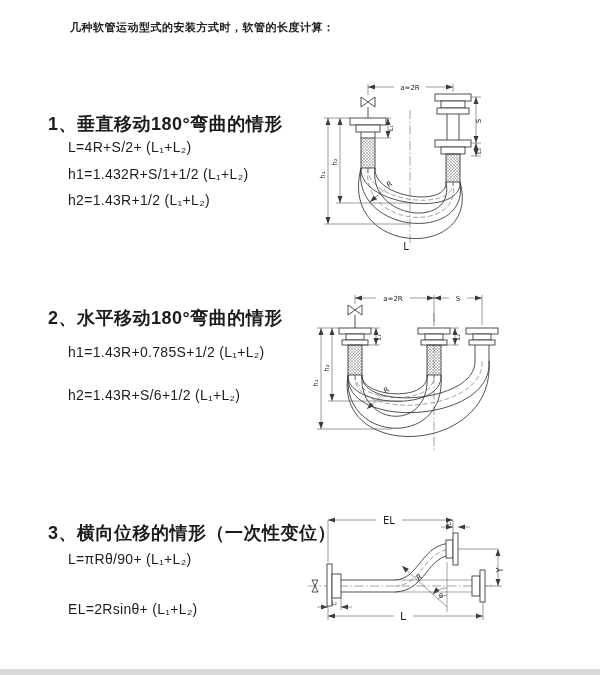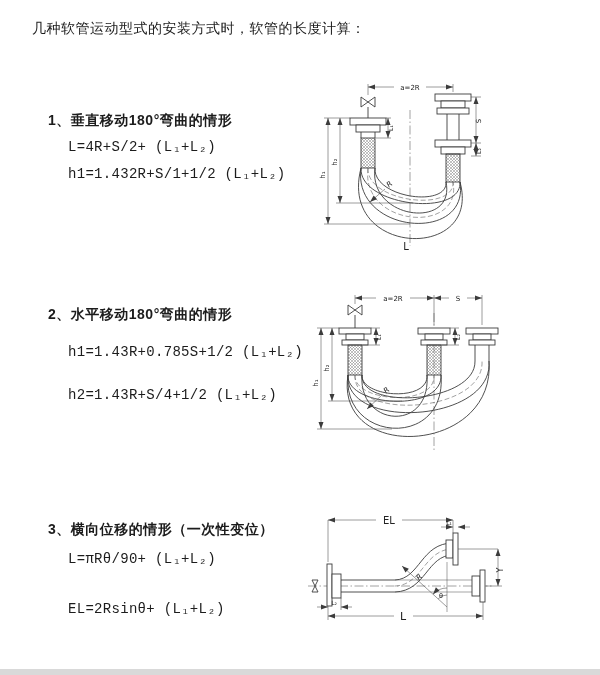--- a/index.html
+++ b/index.html
@@ -1,41 +1,42 @@
 <!DOCTYPE html>
 <html><head>
 <meta charset="utf-8">
 <style>
   html,body{margin:0;padding:0;background:#ffffff;}
   #page{position:relative;width:600px;height:675px;background:#ffffff;overflow:hidden;
         font-family:"Liberation Sans",sans-serif;color:#1c1c1c;}
-  .title{position:absolute;font-size:14px;font-weight:400;letter-spacing:0.5px;white-space:nowrap;}
-  .sec-head{position:absolute;font-size:14px;font-weight:700;letter-spacing:0.5px;white-space:nowrap;}
+  .title{position:absolute;font-size:11px;font-weight:700;letter-spacing:0.5px;white-space:nowrap;margin-left:38px;}
+  .sec-head{position:absolute;font-size:18px;font-weight:700;letter-spacing:0.5px;white-space:nowrap;}
   .formula{position:absolute;font-size:14px;font-weight:400;letter-spacing:0.3px;white-space:nowrap;
-           font-family:Liberation Mono, monospace;}
+           font-family:Liberation Sans, sans-serif;}
   svg{position:absolute;}
   svg .dln{stroke:#3c3c3c;stroke-width:0.9;fill:none;}
   svg .dim{stroke:#4a4a4a;stroke-width:0.55;fill:none;}
   svg .cl{stroke:#555;stroke-width:0.55;fill:none;stroke-dasharray:9 2.5 1.5 2.5;}
   svg .hdash{stroke:#555;stroke-width:0.55;fill:none;stroke-dasharray:5 2.5;}
   svg .part{fill:#ffffff;stroke:#3c3c3c;stroke-width:0.9;}
   svg .thin{stroke:#4a4a4a;stroke-width:0.5;fill:none;}
   svg text{fill:#222;font-family:"DejaVu Sans",sans-serif;}
   .scan-edge{position:absolute;left:0;right:0;bottom:0;height:6px;background:#d9d9d9;}
 </style>
 </head>
 <body>
 
 <div id="page">
 
   <div class="title" style="left:32px;top:20px">几种软管运动型式的安装方式时，软管的长度计算：</div>
 
   <div class="sec-head" style="left:48px;top:112px">1、垂直移动180°弯曲的情形</div>
   <div class="formula" style="left:68px;top:139px">L=4R+S/2+ (L₁+L₂)</div>
   <div class="formula" style="left:68px;top:166px">h1=1.432R+S/1+1/2 (L₁+L₂)</div>
+  <div class="formula" style="left:68px;top:192px">h2=1.43R+1/2 (L₁+L₂)</div>
 
   <svg style="left:310px;top:72px" width="290" height="185" viewBox="0 0 290 185">
     <defs>
       <marker id="ar1" viewBox="0 0 8 6" refX="7.5" refY="3" markerWidth="8" markerHeight="6" orient="auto-start-reverse" markerUnits="userSpaceOnUse">
         <path d="M0.5,0.5 L7.5,3 L0.5,5.5 Z" fill="#3c3c3c"></path>
       </marker>
       <pattern id="ht1" width="3" height="3" patternUnits="userSpaceOnUse">
         <path d="M0,3 L3,0 M0,0 L3,3" stroke="#777" stroke-width="0.45" fill="none"></path>
       </pattern>
     </defs>
@@ -117,21 +118,21 @@
     <g>
       <line class="dim" x1="75" y1="117" x2="60" y2="130" marker-end="url(#ar1)"></line>
       <text x="81" y="114" font-size="7.5" font-style="italic" text-anchor="middle" transform="rotate(-40 81 114)">R</text>
     </g>
 
     <text x="96" y="178" font-size="10" text-anchor="middle">L</text>
   </svg>
 
   <div class="sec-head" style="left:48px;top:306px">2、水平移动180°弯曲的情形</div>
   <div class="formula" style="left:68px;top:344px">h1=1.43R+0.785S+1/2 (L₁+L₂)</div>
-  <div class="formula" style="left:68px;top:387px">h2=1.43R+S/4+1/2 (L₁+L₂)</div>
+  <div class="formula" style="left:68px;top:387px">h2=1.43R+S/6+1/2 (L₁+L₂)</div>
 
   <svg style="left:310px;top:283px" width="290" height="175" viewBox="0 0 290 175">
     <defs>
       <marker id="ar2" viewBox="0 0 8 6" refX="7.5" refY="3" markerWidth="8" markerHeight="6" orient="auto-start-reverse" markerUnits="userSpaceOnUse">
         <path d="M0.5,0.5 L7.5,3 L0.5,5.5 Z" fill="#3c3c3c"></path>
       </marker>
       <pattern id="ht2" width="3" height="3" patternUnits="userSpaceOnUse">
         <path d="M0,3 L3,0 M0,0 L3,3" stroke="#777" stroke-width="0.45" fill="none"></path>
       </pattern>
     </defs>

